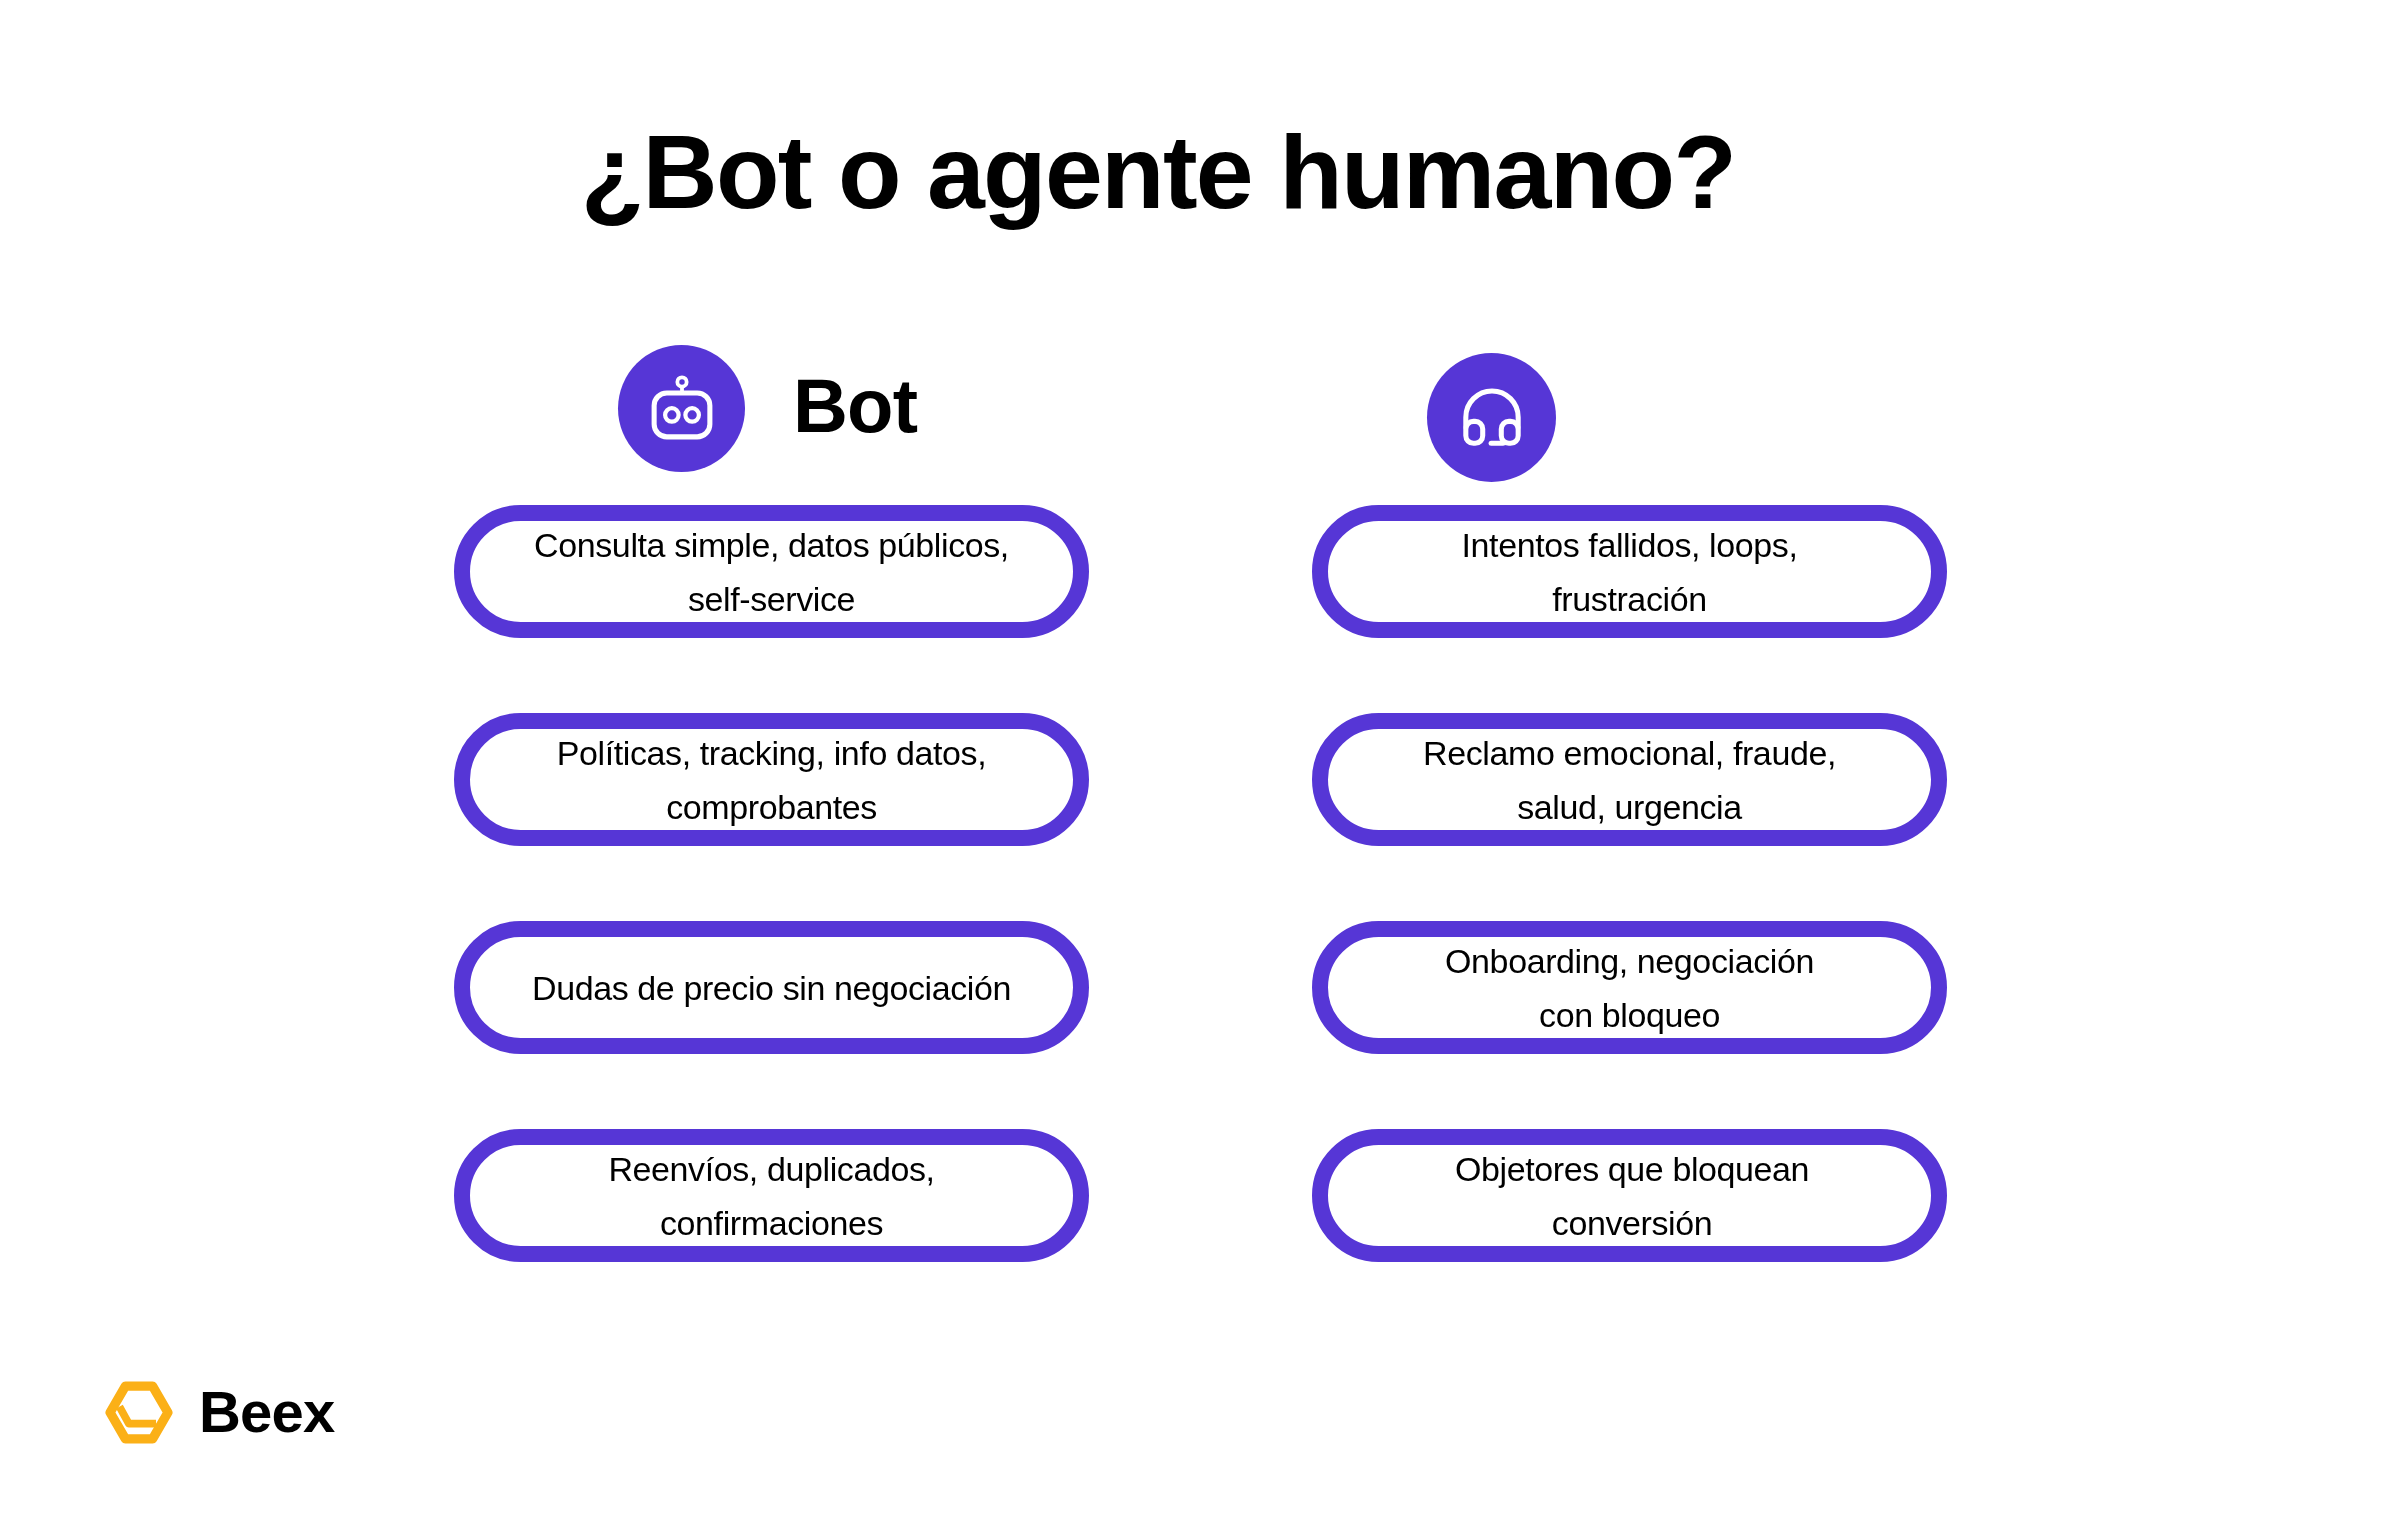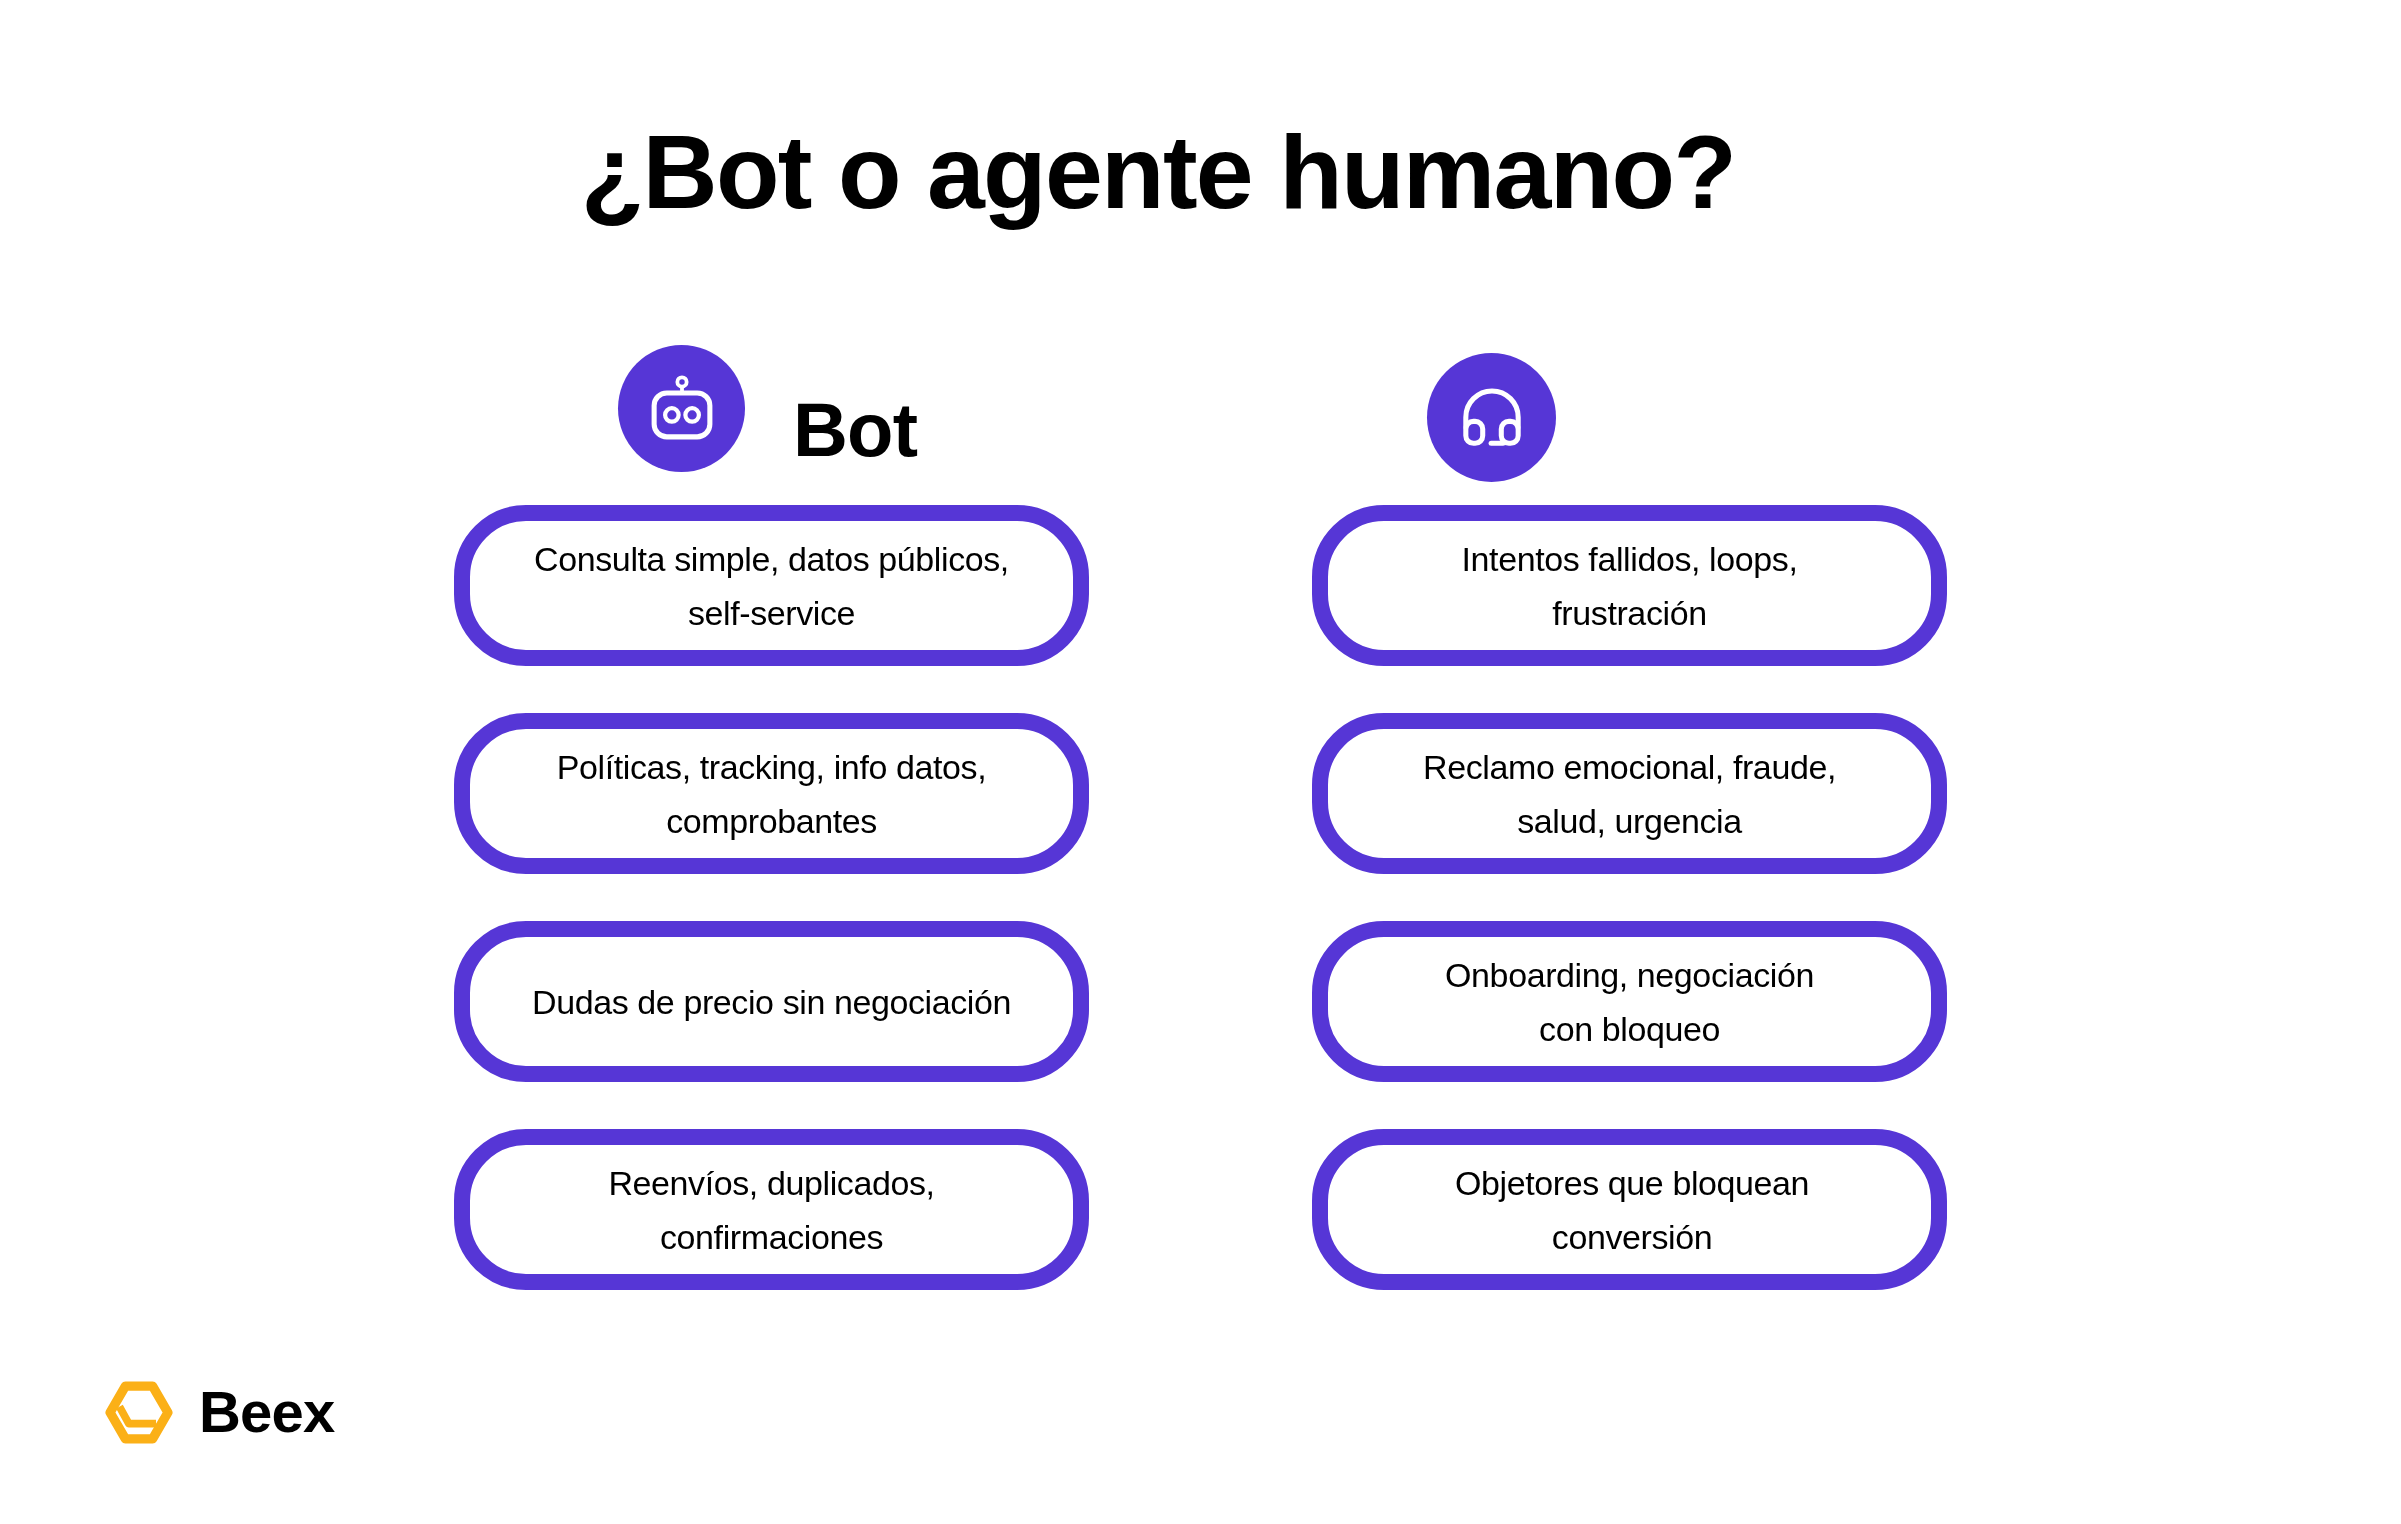--- a/index.html
+++ b/index.html
@@ -7,28 +7,28 @@
     width: 2401px; height: 1525px; background: #ffffff;
     position: relative; overflow: hidden;
     font-family: "Liberation Sans", "DejaVu Sans", sans-serif;
     color: #000;
   }
   .title {
     position: absolute; left: 0; top: 109px; width: 2316px;
     text-align: center; font-weight: bold; font-size: 104px;
     letter-spacing: -1.7px; line-height: 127px;
   }
-  .col-head { position: absolute; display: flex; align-items: flex-end; }
+  .col-head { position: absolute; display: flex; align-items: center; }
   .icon-circle {
     border-radius: 50%; display: flex; align-items: center; justify-content: center;
   }
   .icon-circle svg { display: block; }
   .col-label { font-weight: bold; font-size: 76px; letter-spacing: -0.8px; line-height: 85px; }
   .pill {
-    position: absolute; box-sizing: border-box; width: 635px; height: 161px;
+    position: absolute; box-sizing: border-box; width: 635px; height: 133px;
     border: 16px solid #5636D6; border-radius: 72px; background: #fff;
     display: flex; align-items: center; justify-content: center; text-align: center;
   }
   .pill span {
     font-size: 34px; line-height: 54px; display: block; max-width: 527px;
     letter-spacing: -0.4px;
   }
   .logo { position: absolute; left: 105px; top: 1378px; display: flex; align-items: center; }
   .logo-text { font-weight: bold; font-size: 58px; letter-spacing: -0.8px; margin-left: 26px; line-height: 68px; }
 </style>

